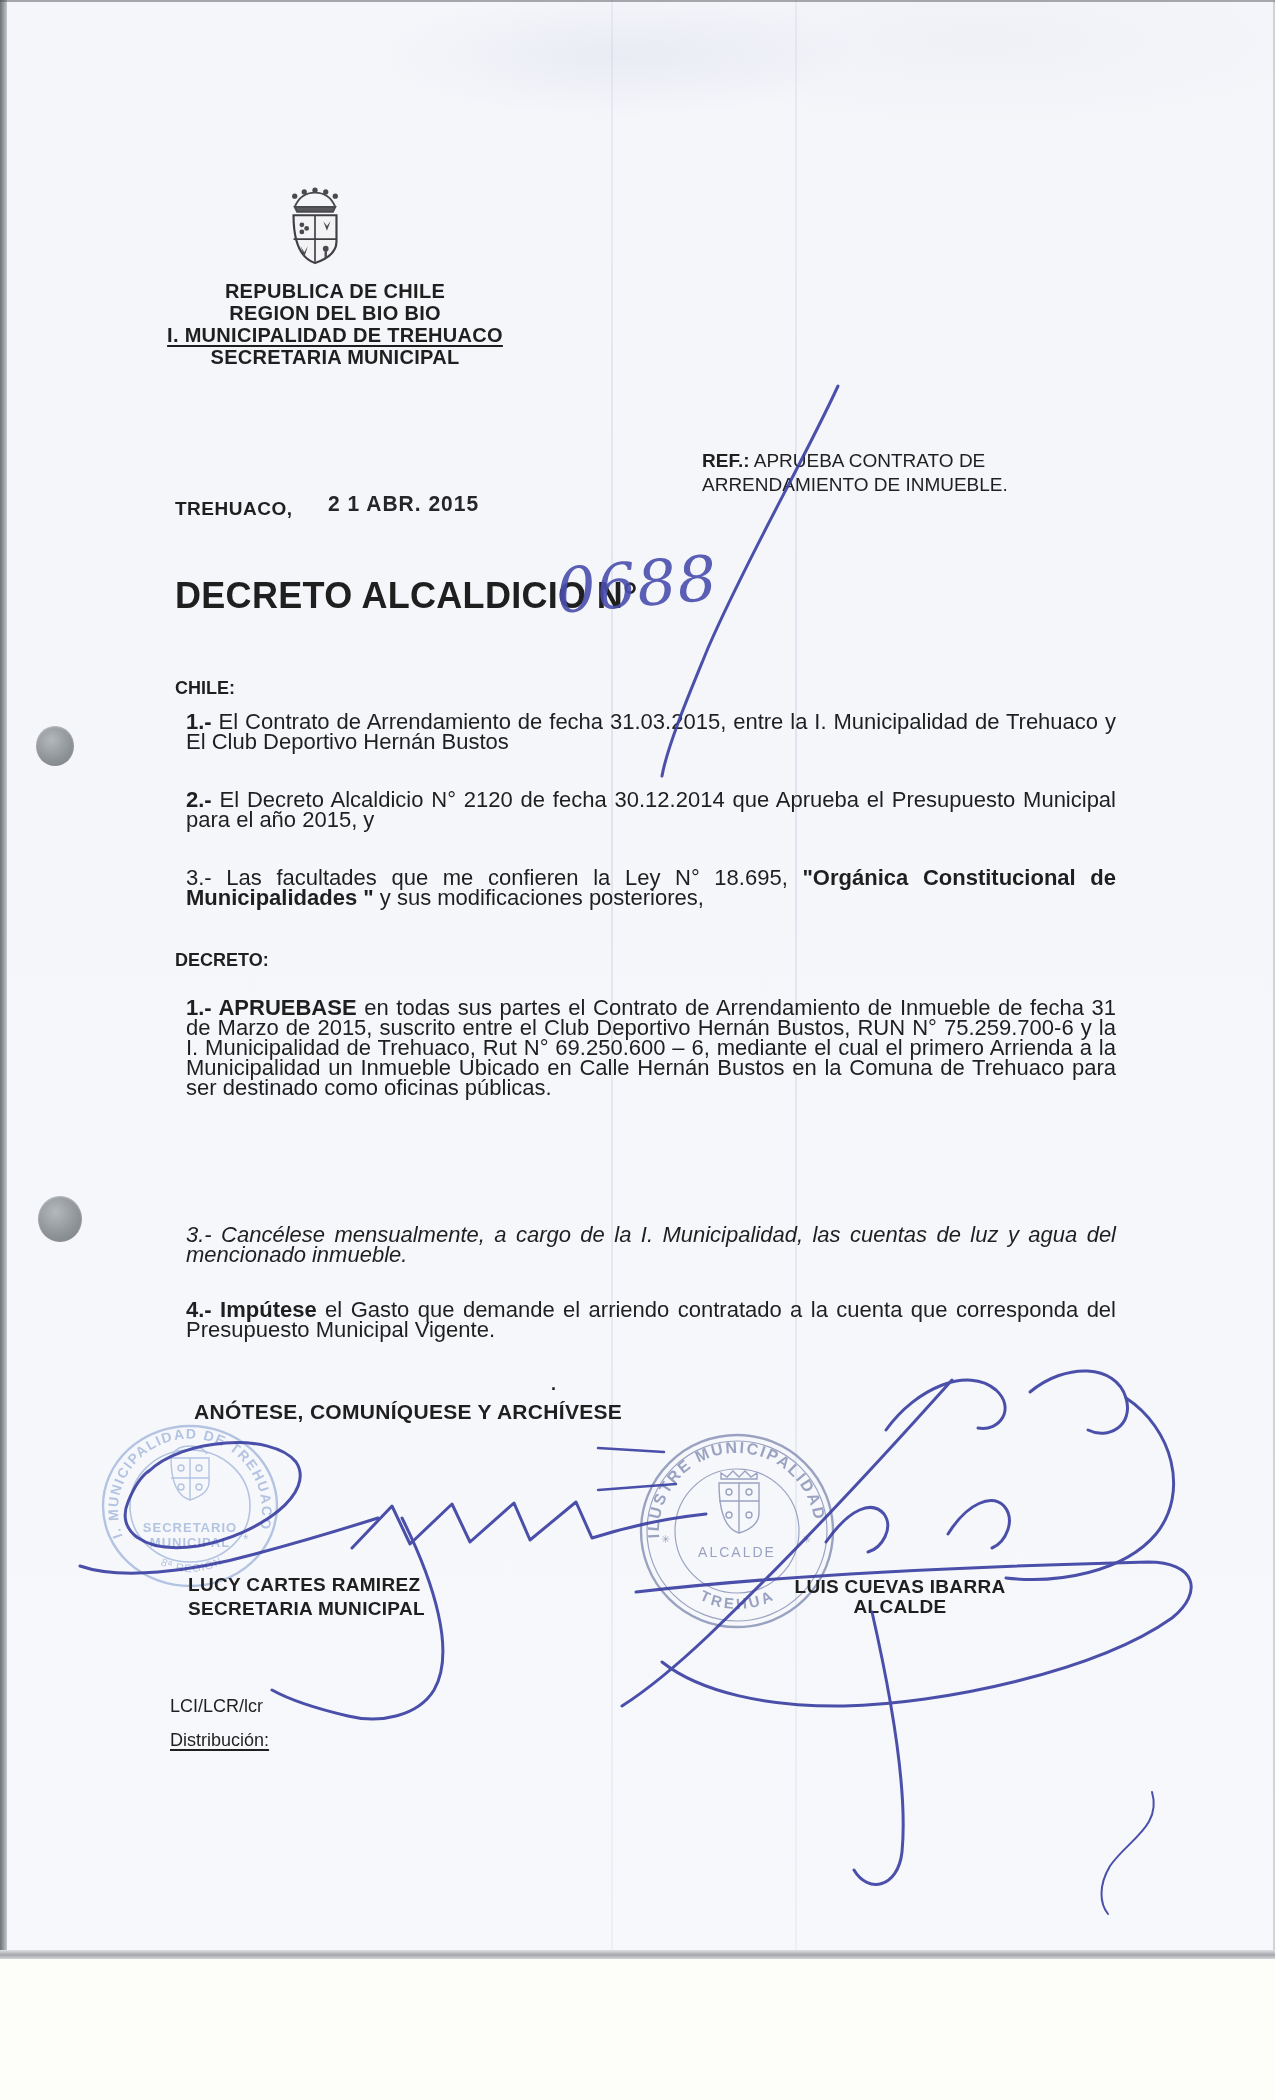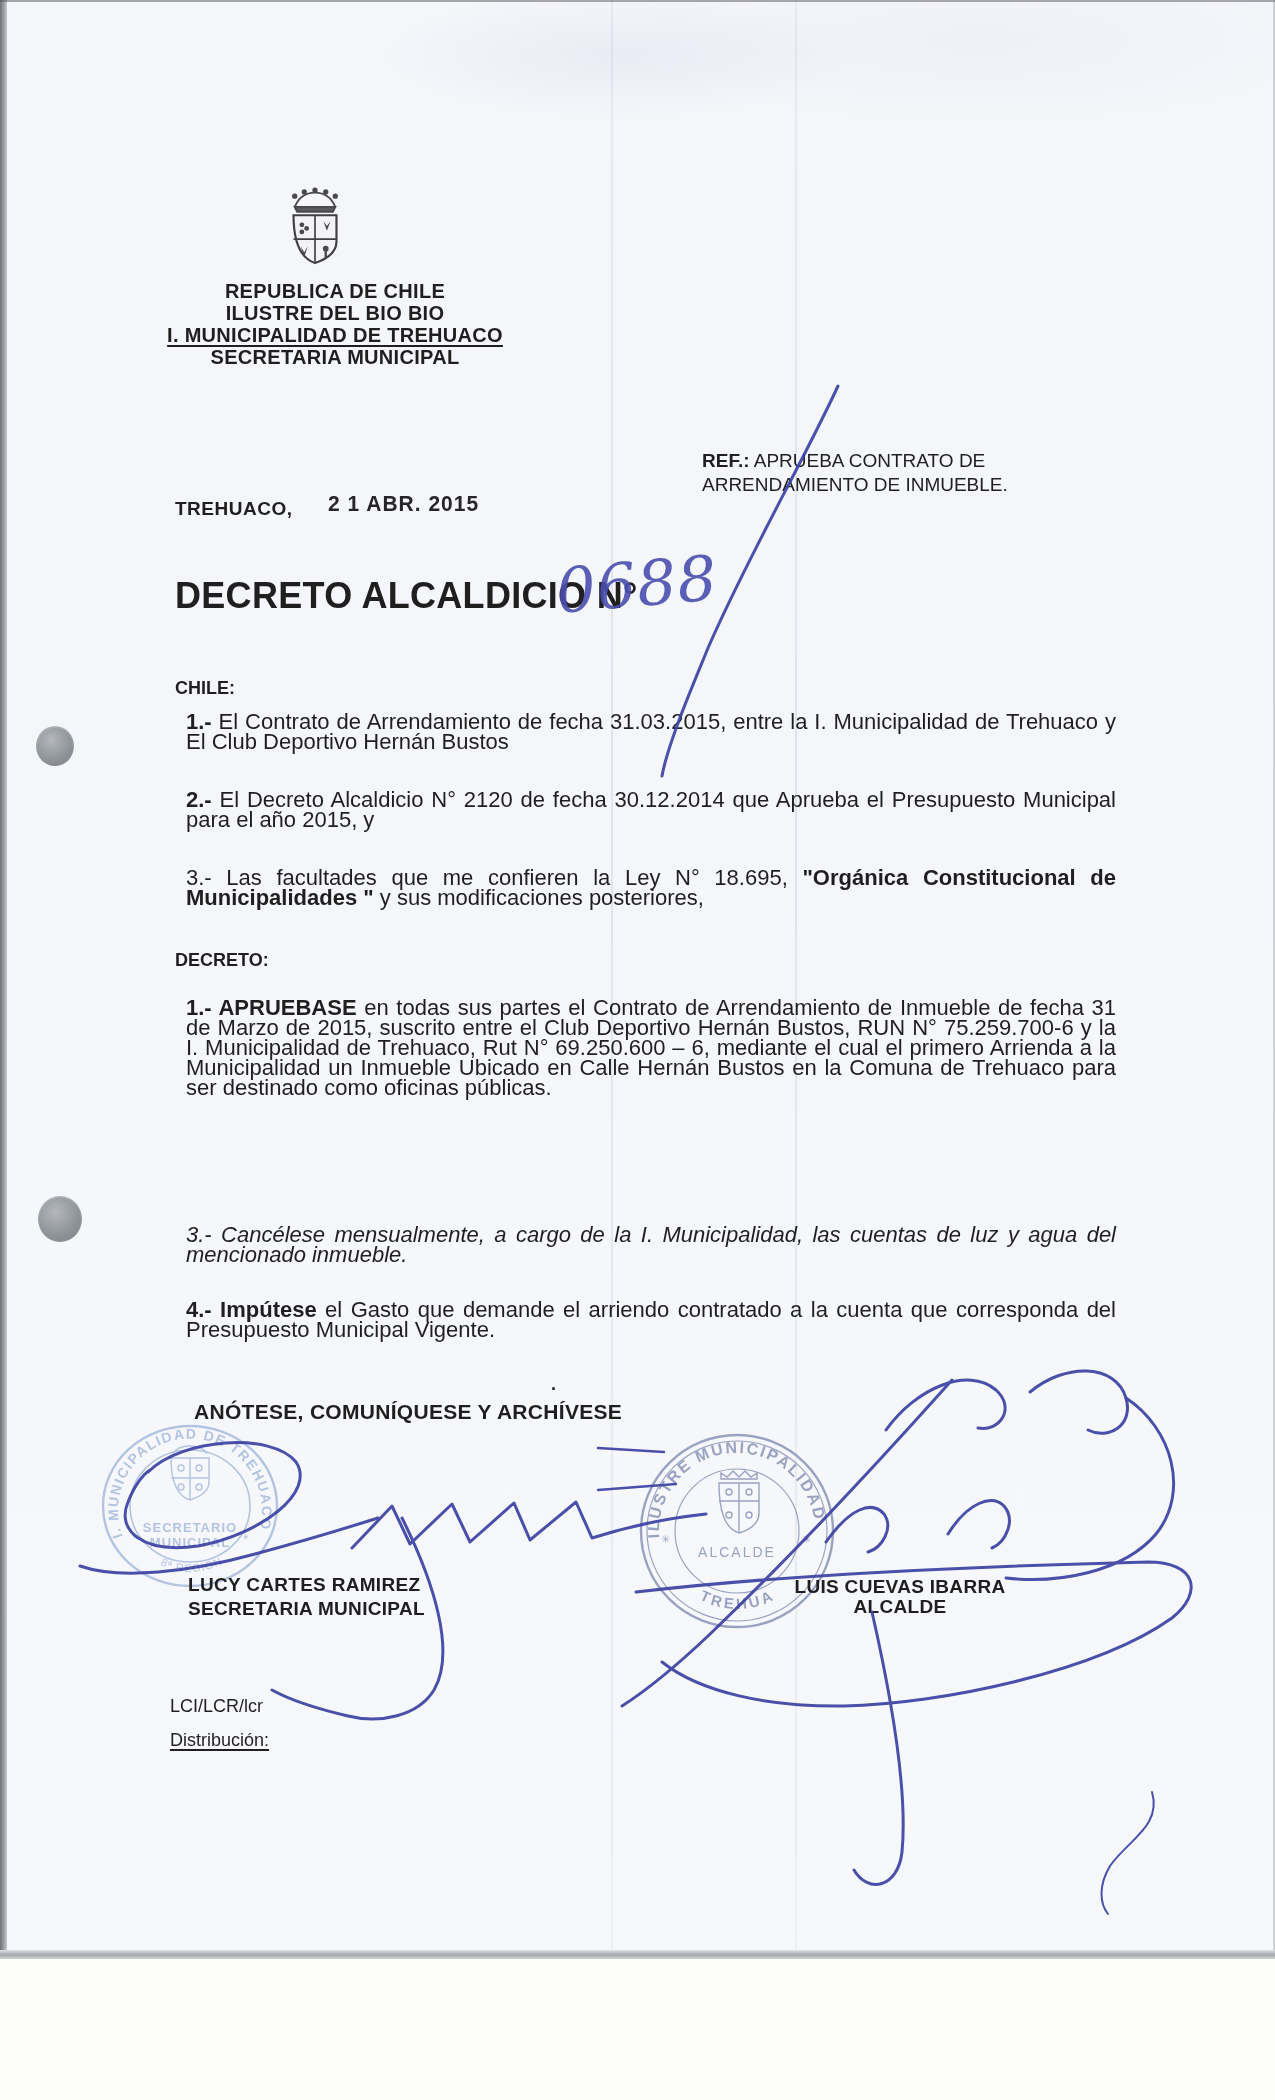--- a/index.html
+++ b/index.html
@@ -80,21 +80,21 @@
         <circle cx="20" cy="38" r="2"></circle>
       <path d="M 38 29 l 3 4 l 3 -4 l -3 8 z"></path>
       <path d="M 19 50 l 3 5 l 3 -5 l -3 9 z"></path>
       <circle cx="40" cy="52" r="2.4"></circle>
         <rect x="39" y="54" width="2" height="6"></rect>
     </g>
   </svg>
 
   <div class="abs header-block">
     <div>REPUBLICA DE CHILE</div>
-    <div>ILUSTRE DEL BIO BIO</div>
+    <div>REGION DEL BIO BIO</div>
     <div class="u">I. MUNICIPALIDAD DE TREHUACO</div>
     <div>SECRETARIA MUNICIPAL</div>
   </div>
 
   <div class="abs ref-block">
     <div><span class="b">REF.:</span><span> APRUEBA CONTRATO DE</span></div>
     <div>ARRENDAMIENTO DE INMUEBLE.</div>
   </div>
 
   <div class="abs city">TREHUACO,</div>

